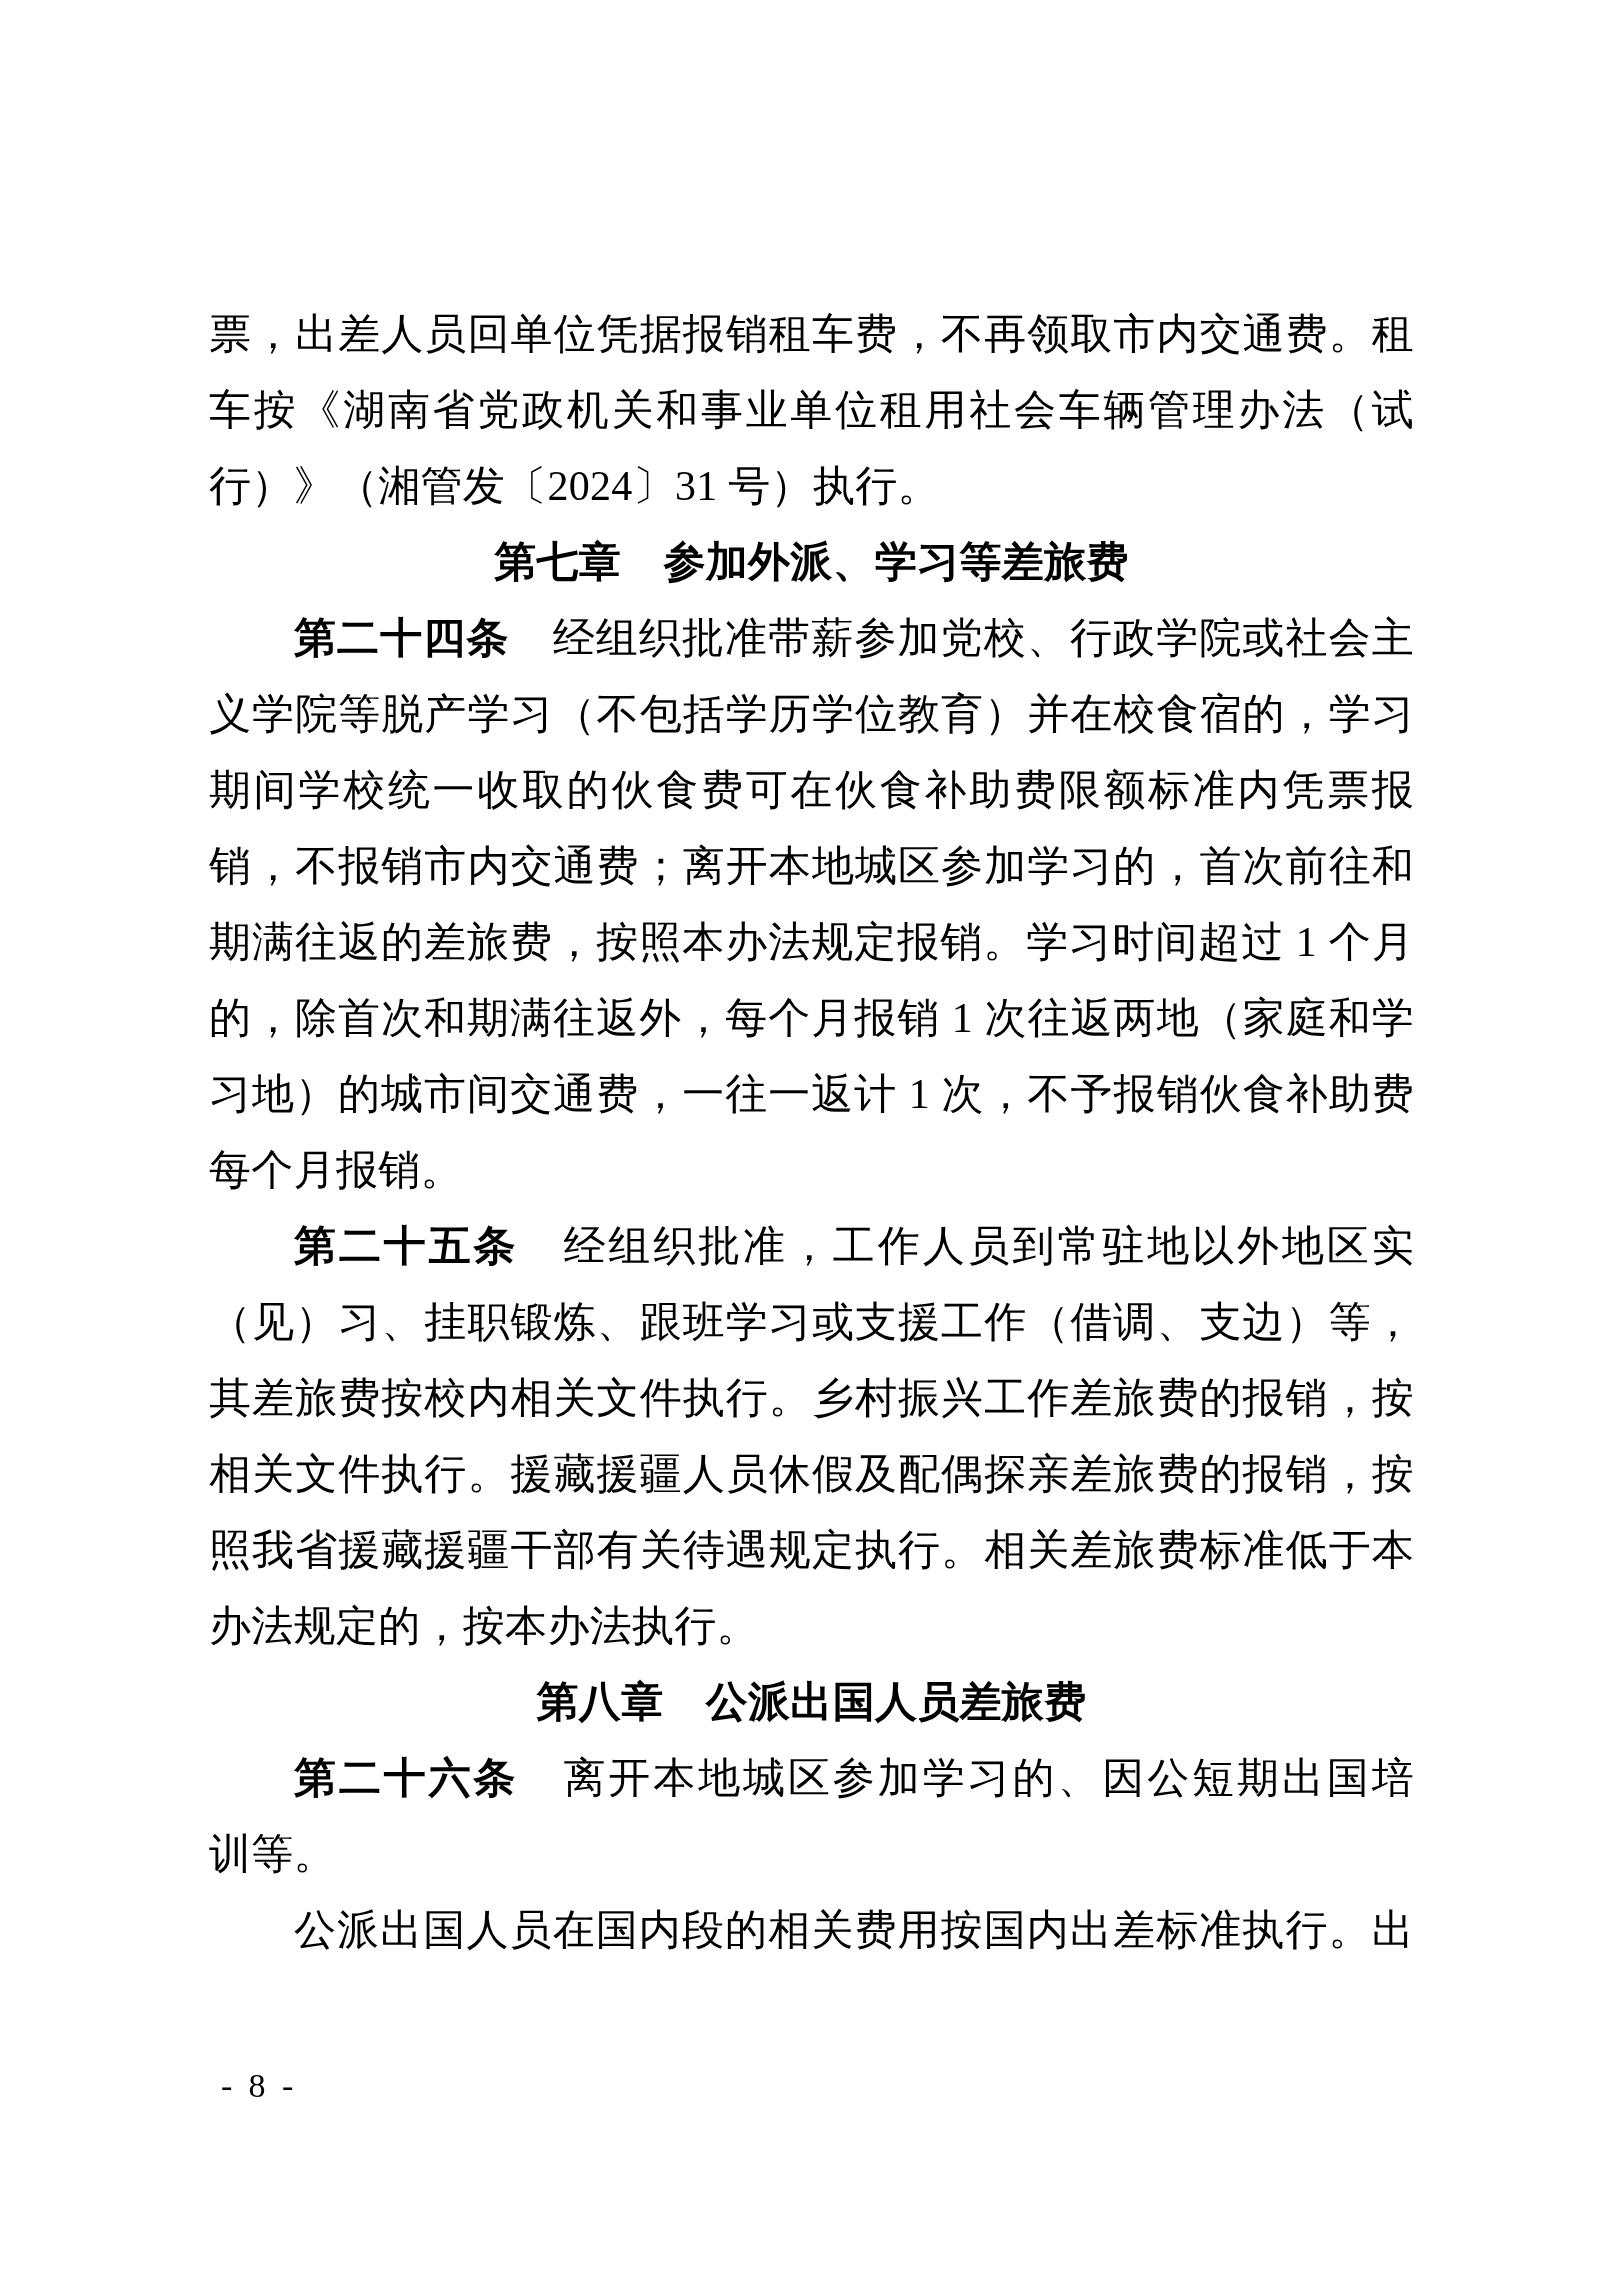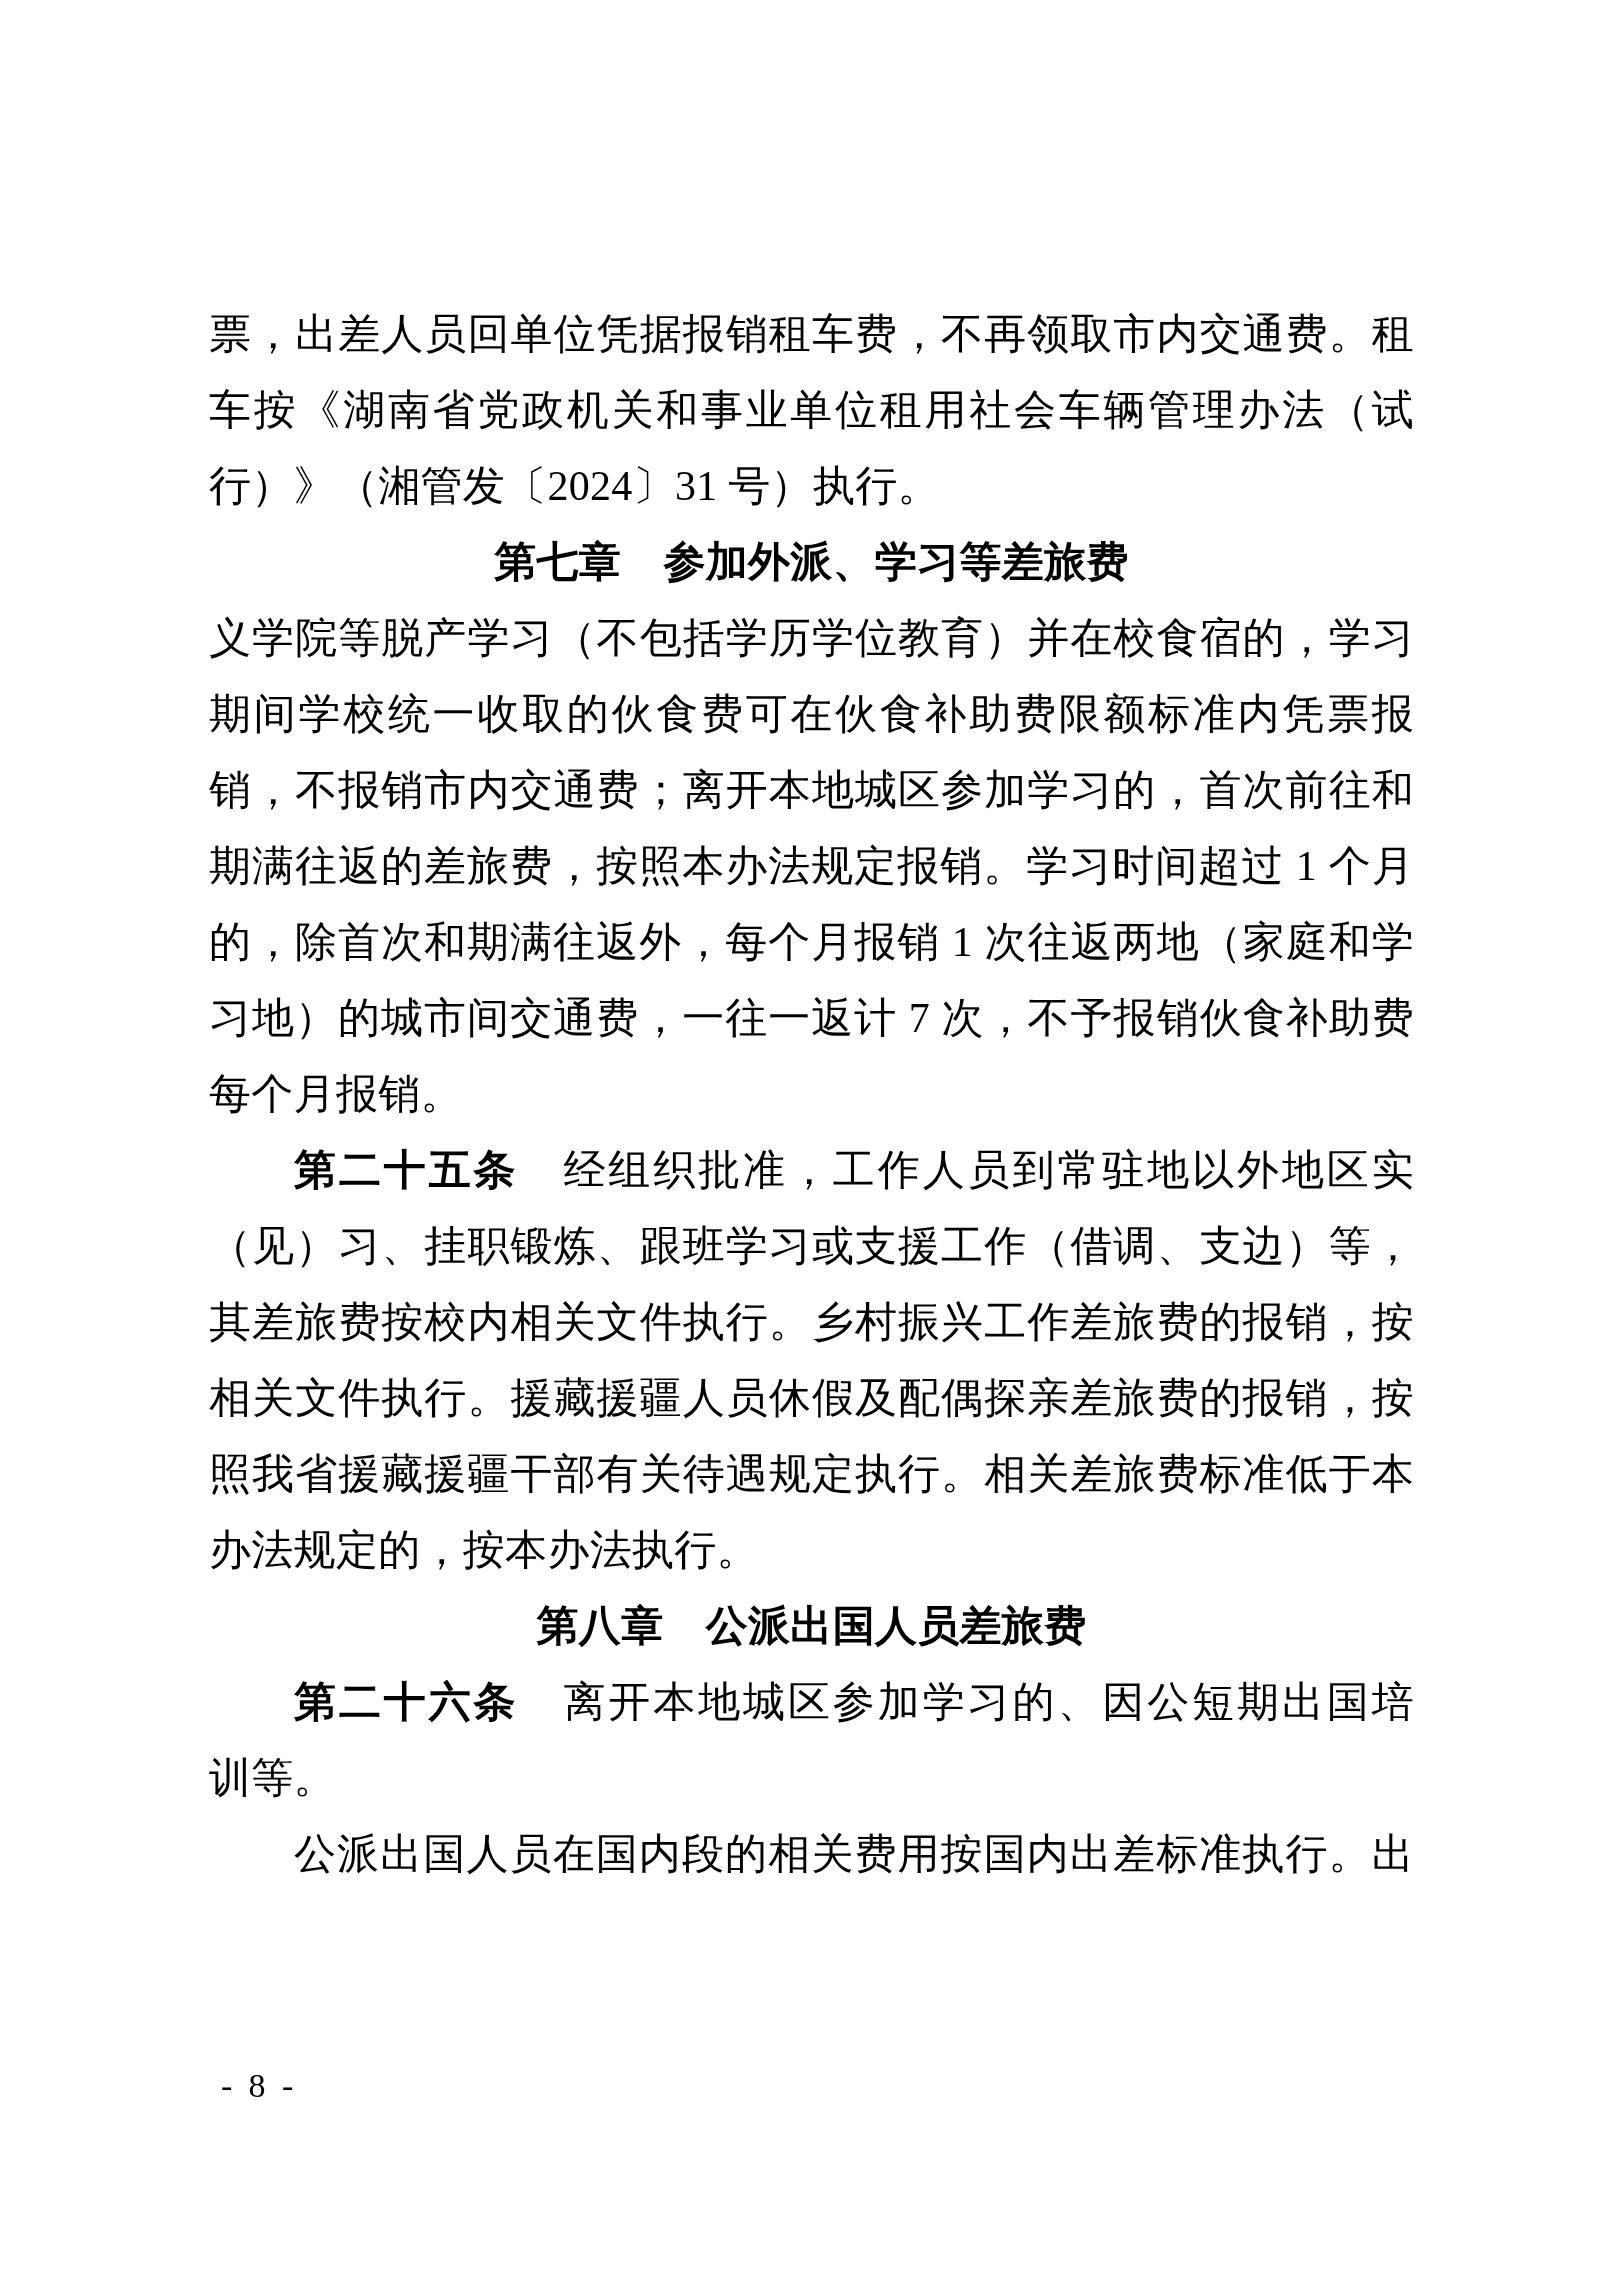--- a/index.html
+++ b/index.html
@@ -71,26 +71,27 @@
 </style>
 </head>
 <body>
 
 <div class="page">
   <div class="content" id="doc-content">
       <div class="line justify"><span class="seg">票，出差人员回单位凭据报销租车费，不再领取市内交通费。租</span></div>
       <div class="line justify"><span class="seg">车按《湖南省党政机关和事业单位租用社会车辆管理办法（试</span></div>
       <div class="line left"><span class="seg">行）》（湘管发〔2024〕31 号）执行。</span></div>
       <div class="line center heading"><span class="seg bold">第七章　参加外派、学习等差旅费</span></div>
+      <div class="line justify indent"><span class="seg bold">第二十四条</span><span class="seg">　经组织批准带薪参加党校、行政学院或社会主</span></div>
       <div class="line justify"><span class="seg">义学院等脱产学习（不包括学历学位教育）并在校食宿的，学习</span></div>
       <div class="line justify"><span class="seg">期间学校统一收取的伙食费可在伙食补助费限额标准内凭票报</span></div>
       <div class="line justify"><span class="seg">销，不报销市内交通费；离开本地城区参加学习的，首次前往和</span></div>
       <div class="line justify"><span class="seg">期满往返的差旅费，按照本办法规定报销。学习时间超过 1 个月</span></div>
       <div class="line justify"><span class="seg">的，除首次和期满往返外，每个月报销 1 次往返两地（家庭和学</span></div>
-      <div class="line justify"><span class="seg">习地）的城市间交通费，一往一返计 7 次，不予报销伙食补助费</span></div>
+      <div class="line justify"><span class="seg">习地）的城市间交通费，一往一返计 1 次，不予报销伙食补助费</span></div>
       <div class="line left"><span class="seg">每个月报销。</span></div>
       <div class="line justify indent"><span class="seg bold">第二十五条</span><span class="seg">　经组织批准，工作人员到常驻地以外地区实</span></div>
       <div class="line justify"><span class="seg">（见）习、挂职锻炼、跟班学习或支援工作（借调、支边）等，</span></div>
       <div class="line justify"><span class="seg">其差旅费按校内相关文件执行。乡村振兴工作差旅费的报销，按</span></div>
       <div class="line justify"><span class="seg">相关文件执行。援藏援疆人员休假及配偶探亲差旅费的报销，按</span></div>
       <div class="line justify"><span class="seg">照我省援藏援疆干部有关待遇规定执行。相关差旅费标准低于本</span></div>
       <div class="line left"><span class="seg">办法规定的，按本办法执行。</span></div>
       <div class="line center heading"><span class="seg bold">第八章　公派出国人员差旅费</span></div>
       <div class="line justify indent"><span class="seg bold">第二十六条</span><span class="seg">　离开本地城区参加学习的、因公短期出国培</span></div>
       <div class="line left"><span class="seg">训等。</span></div>

